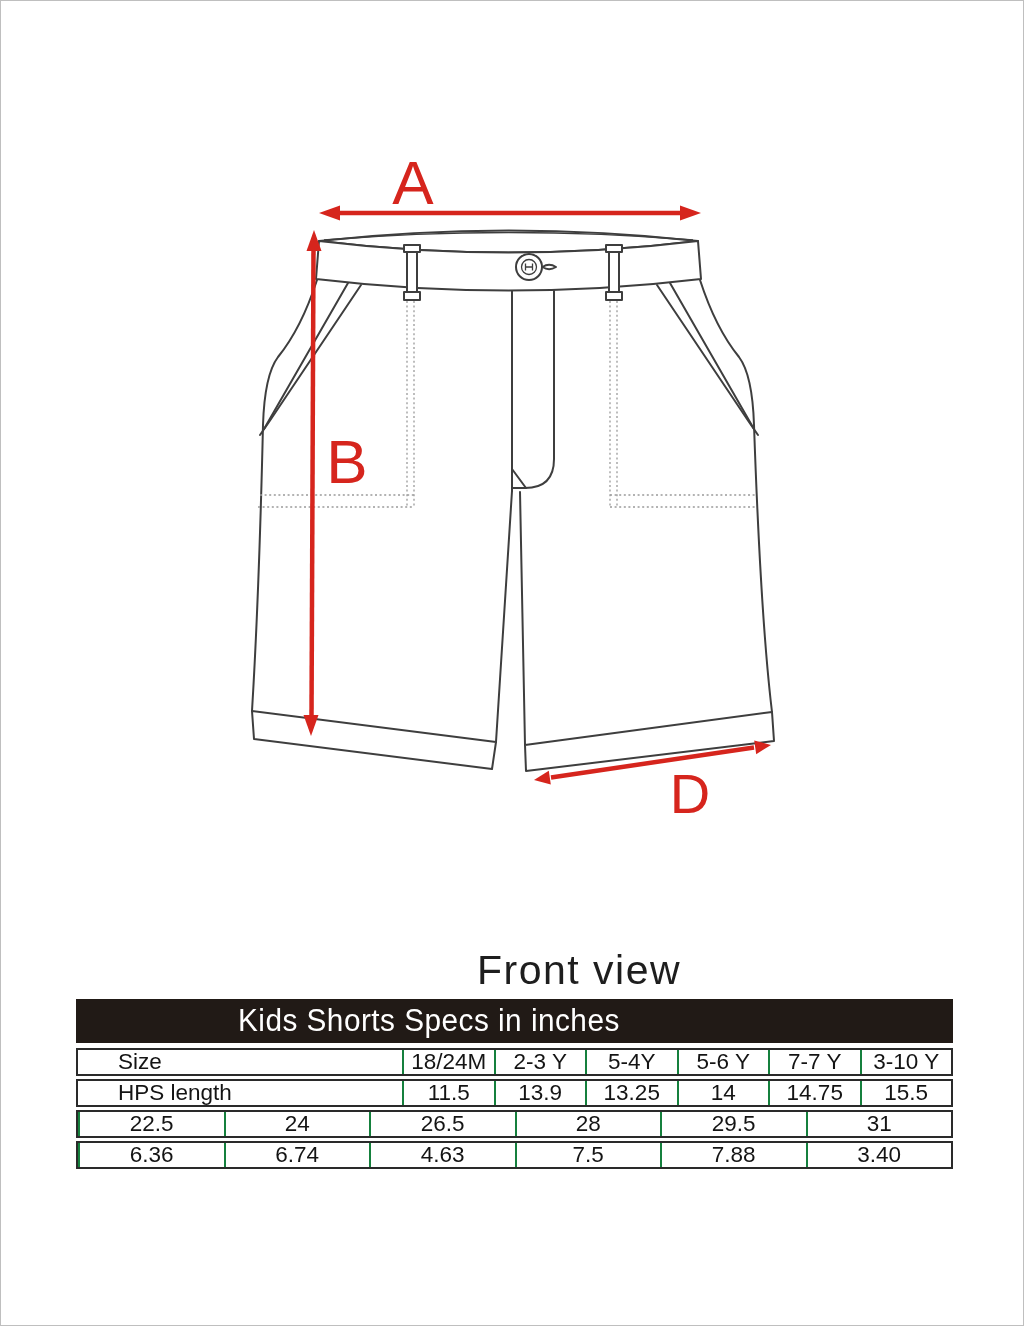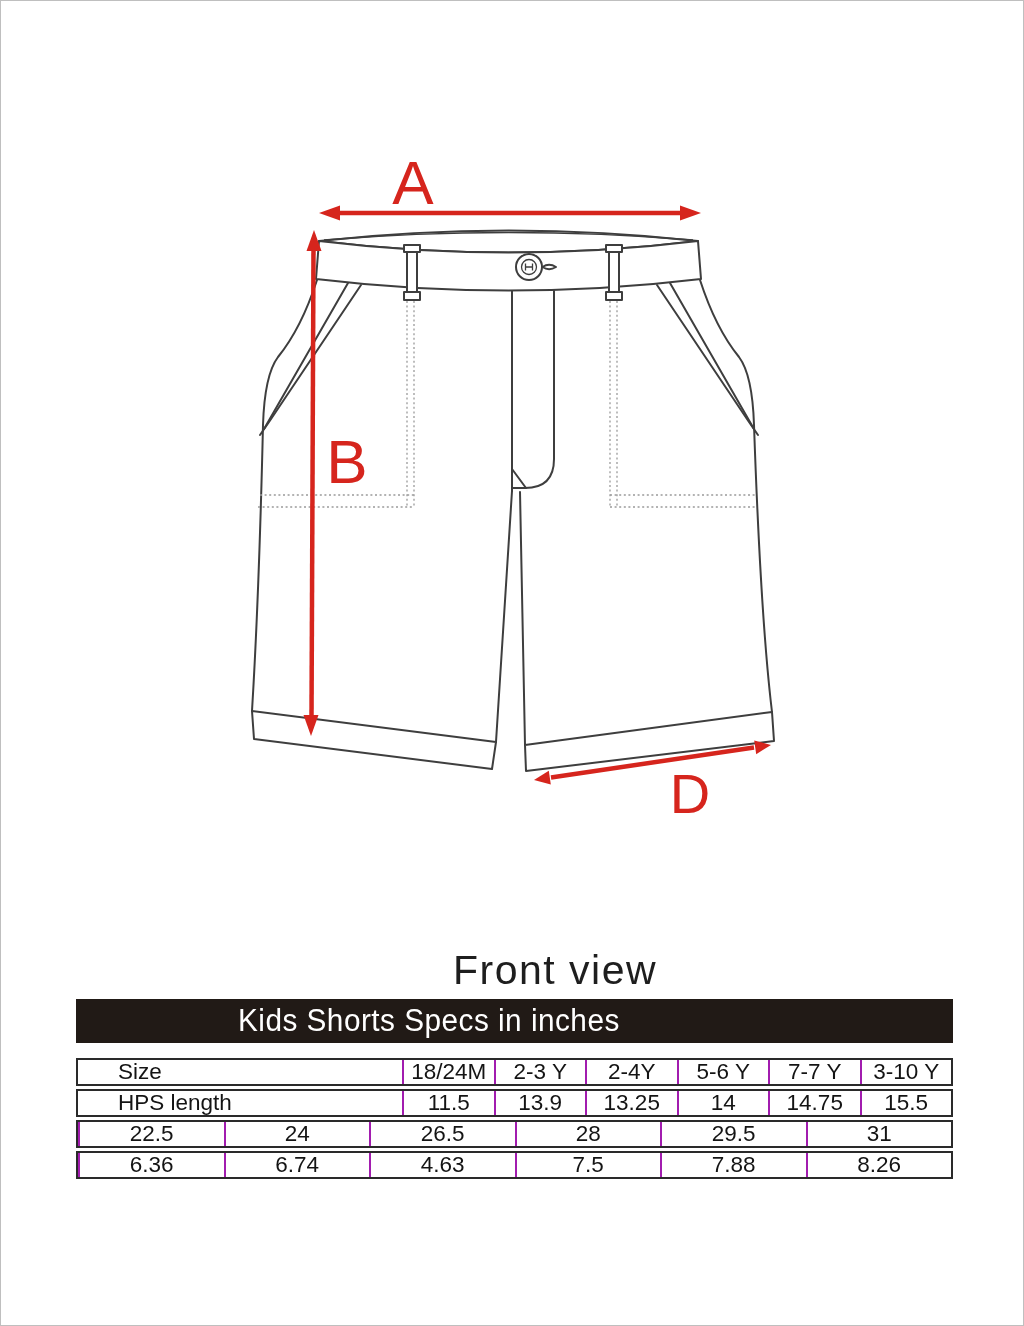--- a/index.html
+++ b/index.html
@@ -10,40 +10,40 @@
   }
   .sketch-svg{position:absolute;left:0;top:0;width:1024px;height:900px;}
   .sketch-line{stroke:#3e3e3e;fill:none;stroke-width:2;stroke-linejoin:round;stroke-linecap:round;}
   .sketch-thin{stroke:#3e3e3e;fill:none;stroke-width:1.3;}
   .sketch-fill{fill:#ffffff;stroke:#3e3e3e;stroke-width:2;stroke-linejoin:round;}
   .stitch-dotted{stroke:#9a9a9a;fill:none;stroke-width:1.3;stroke-dasharray:2 2.6;}
   .red-stroke{stroke:#d6251d;fill:none;stroke-width:4.5;}
   .red-fill{fill:#d6251d;stroke:none;}
   .red-label{fill:#d6251d;font-family:"Liberation Sans",sans-serif;font-weight:400;}
   .caption{
-    position:absolute;top:946px;left:554px;transform:translateX(-50%);
+    position:absolute;top:946px;left:578px;transform:translateX(-50%);
     font-size:41px;letter-spacing:1.5px;color:#1e1e1e;white-space:nowrap;
   }
   .spec-table{position:absolute;left:75px;top:998px;width:877px;}
   .spec-header{
     height:44px;background:#211a16;display:flex;align-items:center;
     justify-content:center;padding-right:171px;
   }
   .spec-header span{
     color:#ffffff;font-size:31px;font-weight:400;letter-spacing:0.5px;
     transform:scaleX(0.96);white-space:nowrap;
   }
-  .spec-rows{margin-top:15px;}
+  .spec-rows{margin-top:5px;}
   .srow{
     display:flex;height:24px;border:2px solid #2a2a2a;margin-bottom:3px;
     background:#ffffff;align-items:stretch;
   }
   .scell{
     display:flex;align-items:center;justify-content:center;
-    font-size:22.5px;color:#141414;border-left:2px solid #a21caf;
+    font-size:22.5px;color:#141414;border-left:2px solid #15803d;
     box-sizing:border-box;flex:1 1 0;overflow:hidden;white-space:nowrap;
   }
   .scell.first{
     flex:0 0 324px;justify-content:flex-start;padding-left:40px;border-left:none;
   }
 </style>
 </head>
 <body>
 
 <div class="page">
@@ -145,21 +145,21 @@
   <div class="spec-table">
     <div class="spec-header">
       <span>Kids Shorts Specs in inches</span>
     </div>
     <div class="spec-rows">
 
       <div class="srow">
         <div class="scell first">Size</div>
         <div class="scell">18/24M</div>
         <div class="scell">2-3 Y</div>
-        <div class="scell">2-4Y</div>
+        <div class="scell">5-4Y</div>
         <div class="scell">5-6 Y</div>
         <div class="scell">7-7 Y</div>
         <div class="scell">3-10 Y</div>
       </div>
 
       <div class="srow">
         <div class="scell first">HPS length</div>
         <div class="scell">11.5</div>
         <div class="scell">13.9</div>
         <div class="scell">13.25</div>
@@ -176,19 +176,19 @@
         <div class="scell">29.5</div>
         <div class="scell">31</div>
       </div>
 
       <div class="srow">
         <div class="scell">6.36</div>
         <div class="scell">6.74</div>
         <div class="scell">4.63</div>
         <div class="scell">7.5</div>
         <div class="scell">7.88</div>
-        <div class="scell">8.26</div>
+        <div class="scell">3.40</div>
       </div>
 
     </div>
   </div>
 
 </div>
 
 </body></html>

